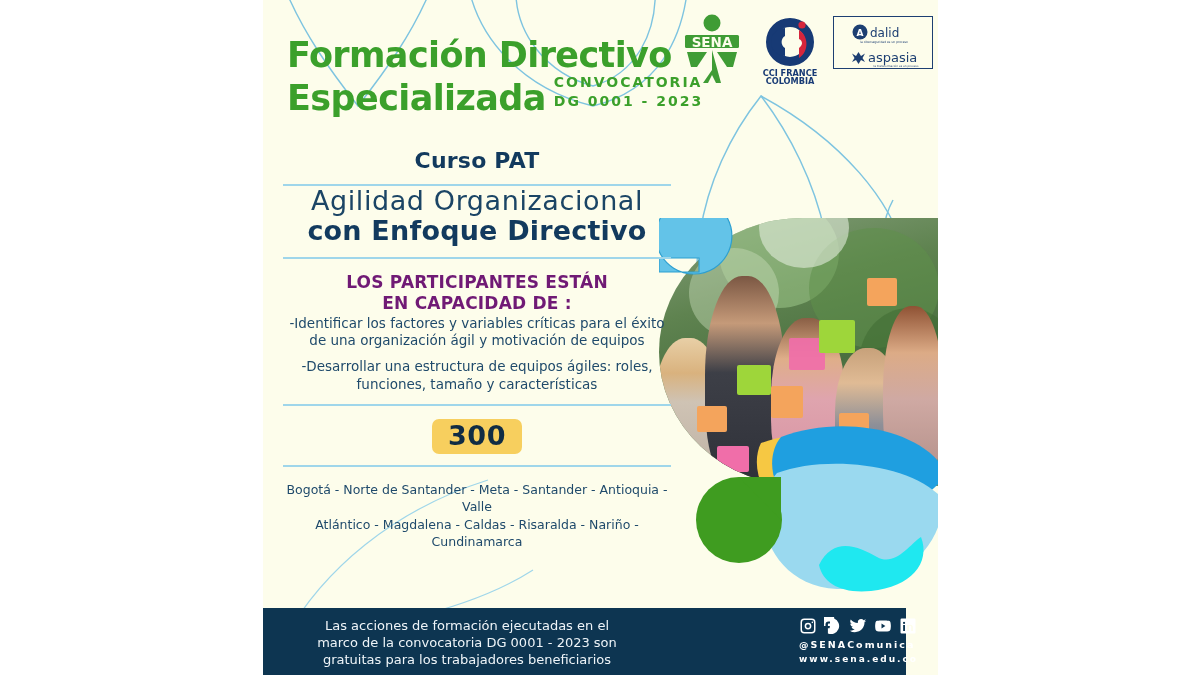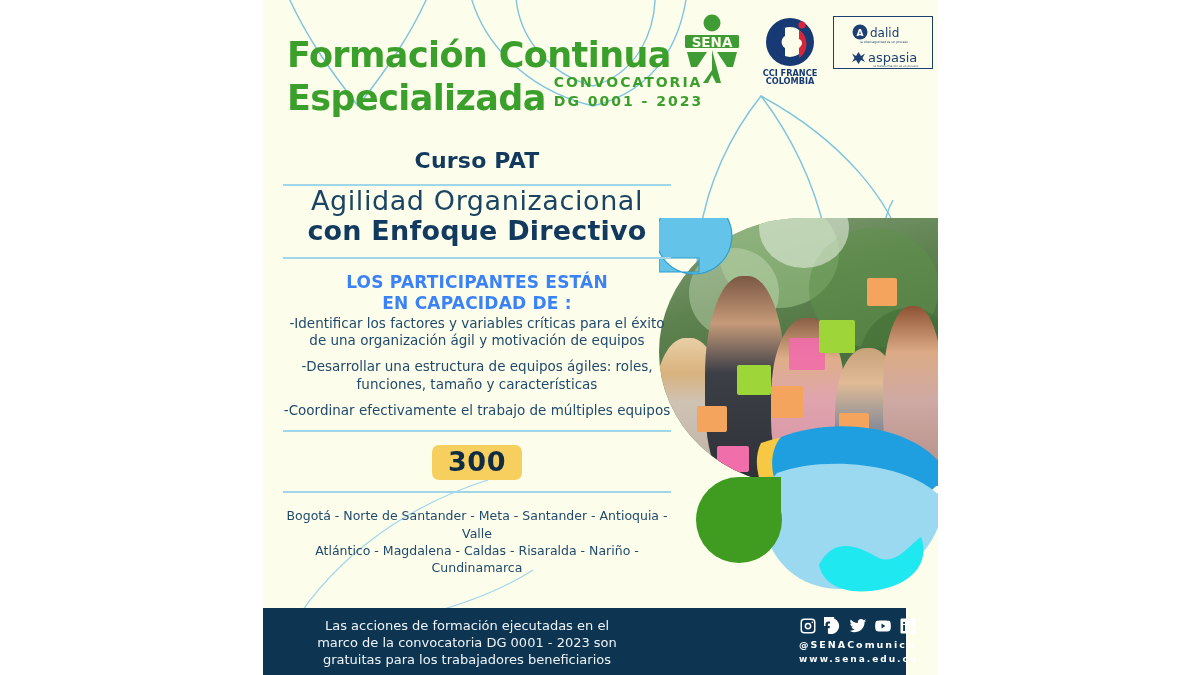--- a/index.html
+++ b/index.html
@@ -39,21 +39,21 @@
     letter-spacing:2.0px;padding-bottom:5px;white-space:nowrap;
   }
 
   
   #content{position:absolute;left:14px;top:148px;width:400px;color:#15395c;text-align:center;}
   #curso-pat{font-size:22px;font-weight:bold;color:#123a5e;letter-spacing:0.2px;}
   .rule{height:2px;background:#9fd6ea;margin:11px 6px 0 6px;}
   #course-title{margin-top:0;}
   #course-l1{font-size:27px;color:#1b4565;letter-spacing:0.6px;line-height:1.12;}
   #course-l2{font-size:27px;color:#123a5e;font-weight:bold;letter-spacing:0.2px;line-height:1.12;}
-  #capacity-head{margin-top:13px;font-size:17px;font-weight:bold;color:#3b82f6;line-height:1.22;letter-spacing:0.2px;}
+  #capacity-head{margin-top:13px;font-size:17px;font-weight:bold;color:#701a75;line-height:1.22;letter-spacing:0.2px;}
   #bullets{margin-top:1px;}
   .bullet{font-size:13.5px;color:#1f4a6b;line-height:1.28;margin-bottom:9px;padding:0 4px;}
   #cert-head{margin-top:7px;font-size:19px;font-weight:bold;color:#123a5e;line-height:1.13;letter-spacing:0.1px;}
   #count-badge{
     display:inline-block;margin-top:6px;background:#f7cf5e;border-radius:7px;
     padding:1px 16px 3px 16px;font-size:27px;font-weight:bold;color:#102c44;letter-spacing:0.5px;
   }
   #regions{margin-top:14px;font-size:12.5px;color:#1f4a6b;line-height:1.38;}
 
   
@@ -136,21 +136,21 @@
         <text x="36" y="20" font-family="DejaVu Sans, sans-serif" font-size="12" fill="#1d3f72">dalid</text>
         <text x="50" y="26" font-family="DejaVu Sans, sans-serif" font-size="3" fill="#1d3f72" text-anchor="middle">la ciberseguridad es un proceso</text>
         <path d="M22 39 L24.5 35 L27 39 L31 36.5 L28.5 41 L31 45 L27 43 L24.5 47 L22 43 L18 45 L20.5 41 L18 36.5 Z" fill="#1d3f72"></path>
         <text x="34" y="45" font-family="DejaVu Sans, sans-serif" font-size="13" fill="#1d3f72">aspasia</text>
         <text x="62" y="50" font-family="DejaVu Sans, sans-serif" font-size="2.8" fill="#1d3f72" text-anchor="middle">la transformación es un proceso</text>
       </svg>
     </div>
   </div>
 
   <div id="headline">
-    <div class="hl-line">Formación Continua</div>
+    <div class="hl-line">Formación Directivo</div>
     <div id="hl2wrap">
       <div class="hl-line">Especializada</div>
       <div id="convocatoria">
         <div>CONVOCATORIA</div>
         <div>DG 0001 - 2023</div>
       </div>
     </div>
   </div>
 
   <div id="photo-wrap">
@@ -199,21 +199,20 @@
       <div id="course-l2">con Enfoque Directivo</div>
     </div>
     <div class="rule"></div>
     <div id="capacity-head">
       <div>LOS PARTICIPANTES  ESTÁN</div>
       <div>EN CAPACIDAD DE :</div>
     </div>
     <div id="bullets">
       <div class="bullet">-Identificar los factores y variables críticas para el éxito de una organización ágil y  motivación de equipos</div>
       <div class="bullet">-Desarrollar una estructura de equipos ágiles:  roles, funciones, tamaño y características</div>
-      <div class="bullet">-Coordinar efectivamente el trabajo de múltiples equipos</div>
     </div>
     <div class="rule"></div>
     <div id="cert-head">
     </div>
     <div><span id="count-badge">300</span></div>
     <div class="rule"></div>
     <div id="regions">
       <div>Bogotá - Norte de Santander - Meta -  Santander - Antioquia - Valle</div>
       <div>Atlántico - Magdalena - Caldas - Risaralda - Nariño -  Cundinamarca</div>
     </div>

